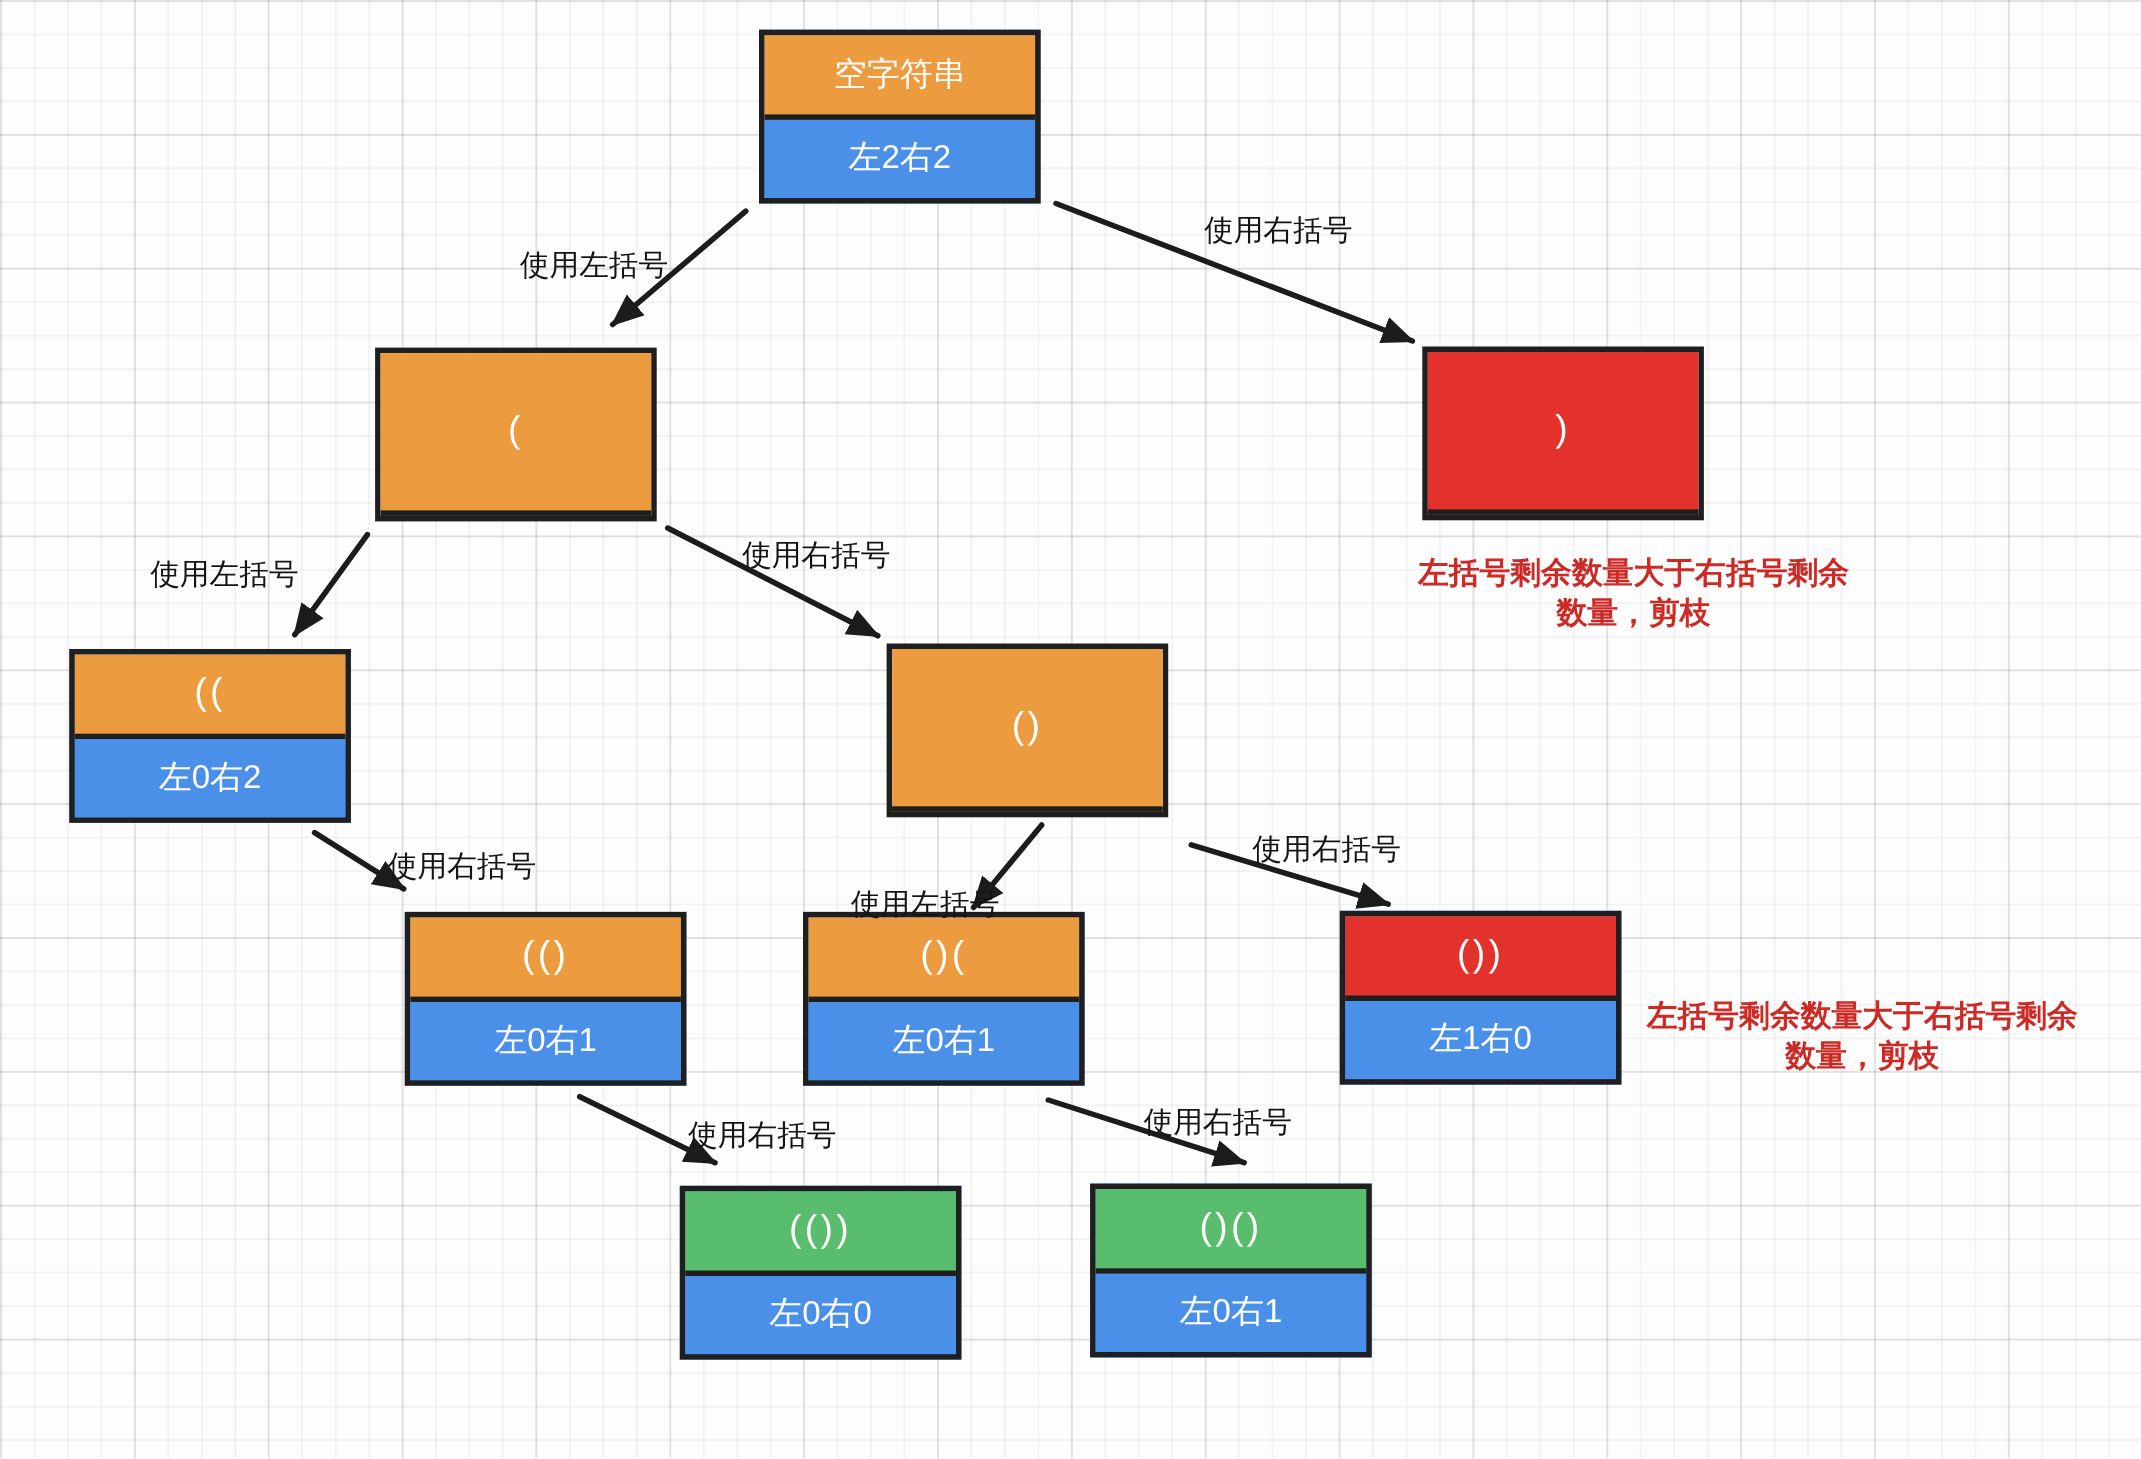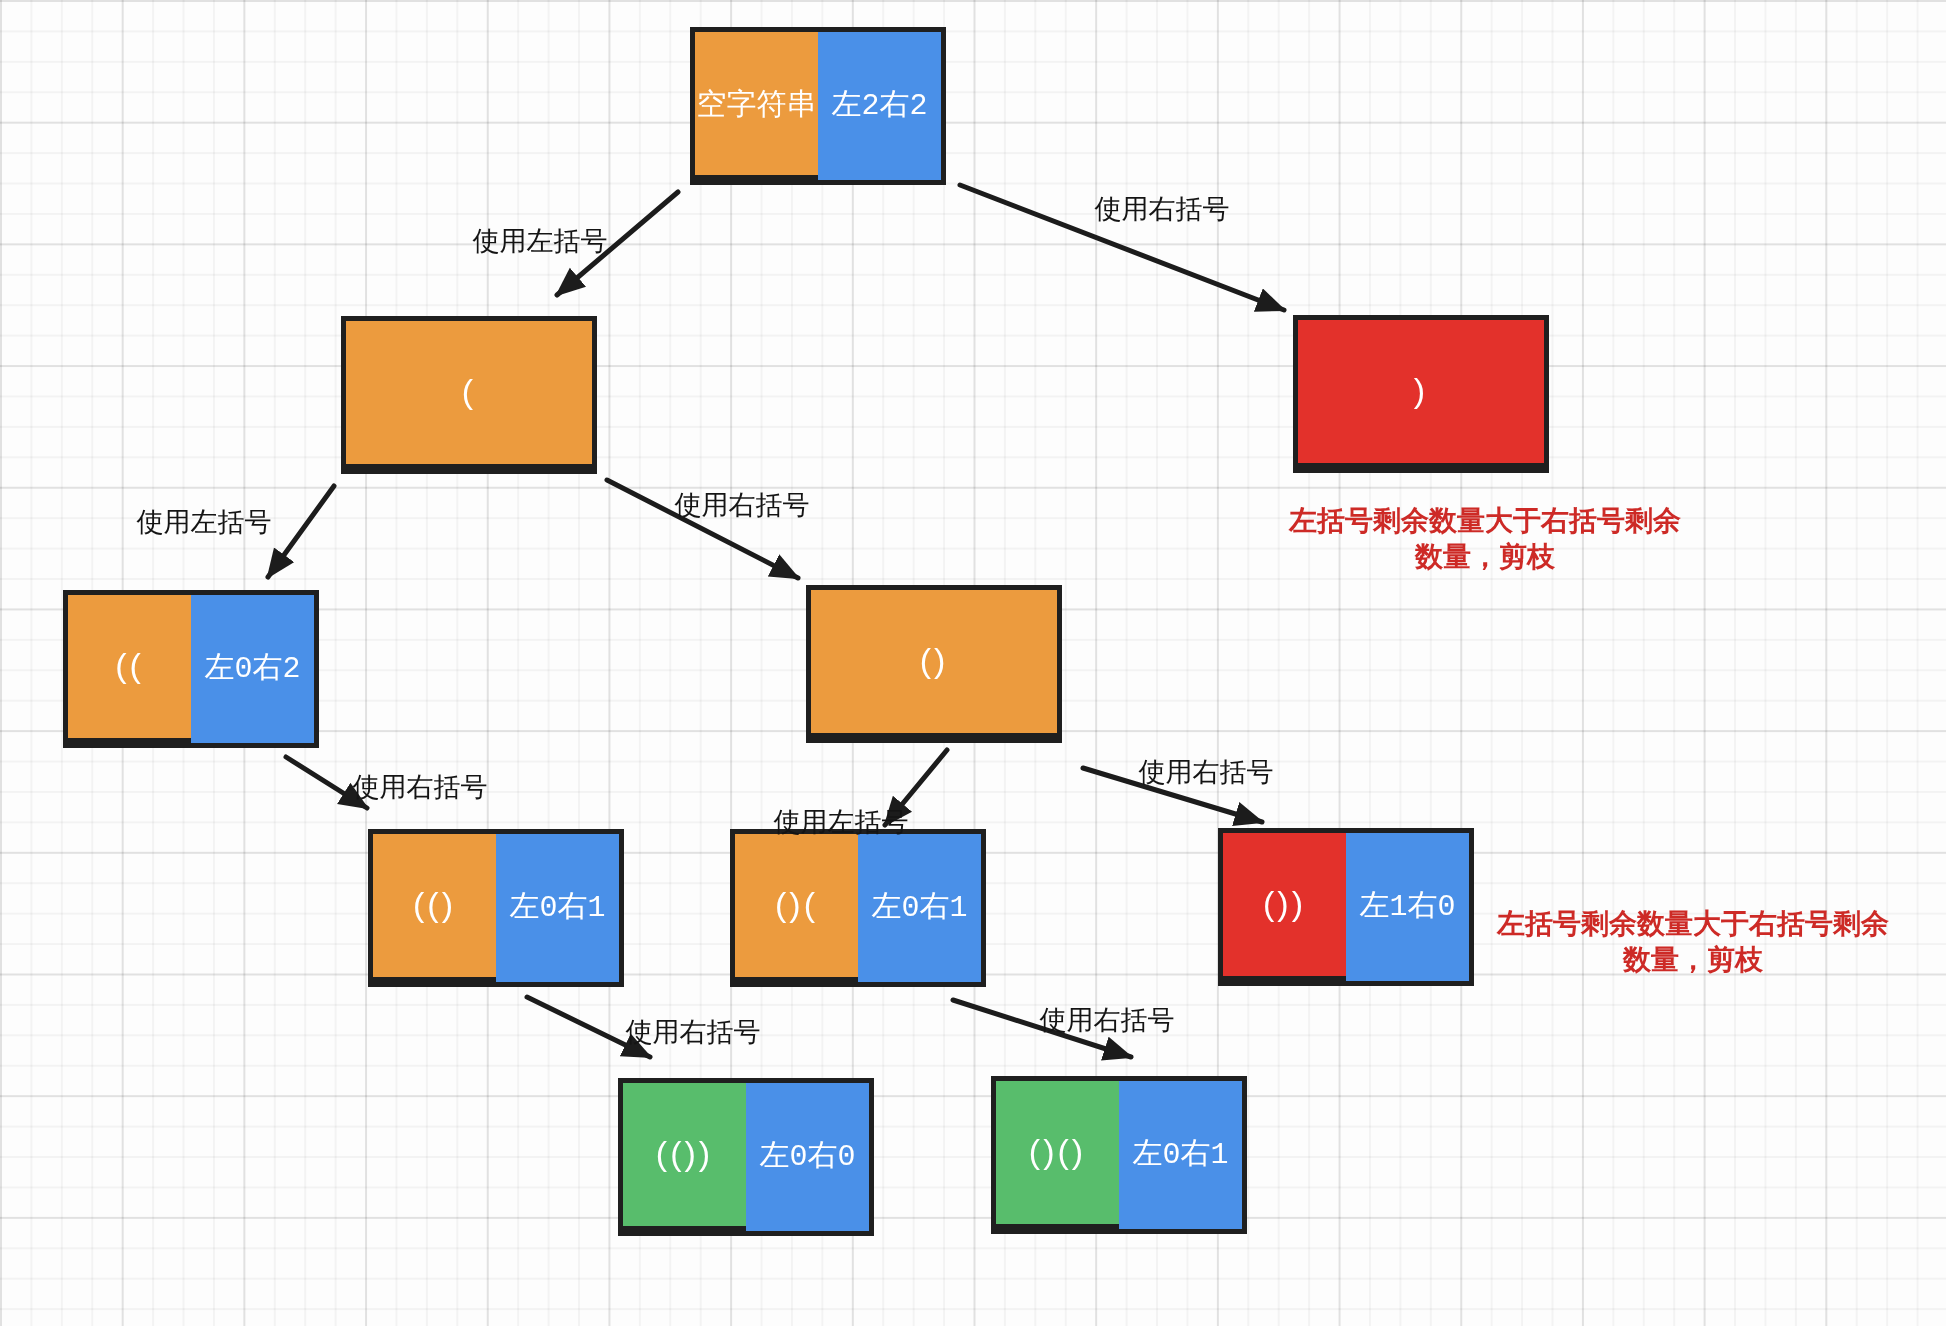--- a/index.html
+++ b/index.html
@@ -17,32 +17,32 @@
     font-family:"Liberation Sans","DejaVu Sans",sans-serif;
   }
   .edges{position:absolute;left:0;top:0;width:1946px;height:1326px;pointer-events:none;}
   .edges line{stroke:var(--arrow,#1c1c1c);stroke-width:5;stroke-linecap:round;}
   .edges .ah{fill:var(--arrow,#1c1c1c);}
 
   .node{
     position:absolute;width:256px;height:158px;
     box-sizing:border-box;
     border:5px solid var(--border,#1f1f1f);
-    display:flex;flex-direction:row;
+    display:flex;flex-direction:column;
     background:var(--blue,#4a90e8);
   }
   .half{
     flex:1;display:flex;align-items:center;justify-content:center;
     color:#fff;font-size:30px;line-height:1;
   }
   .half.top{border-bottom:5px solid var(--border,#1f1f1f);}
   .half.top.c-orange{background:var(--orange,#ec9b3e);}
   .half.top.c-red{background:var(--red,#e3312b);}
   .half.top.c-green{background:var(--green,#58bd6c);}
-  .half.bottom{background:var(--blue,#4a90e8);font-family:Liberation Mono, monospace;}
+  .half.bottom{background:var(--blue,#4a90e8);}
   .half.top .bracket{font-size:34px;letter-spacing:3px;font-weight:400;transform:translateY(-2px);}
 
   #n0{left:690px;top:27px;}
   #n1{left:341px;top:316px;}
   #n2{left:1293px;top:315px;}
   #n3{left:63px;top:590px;}
   #n4{left:806px;top:585px;}
   #n5{left:368px;top:829px;}
   #n6{left:730px;top:829px;}
   #n7{left:1218px;top:828px;}

